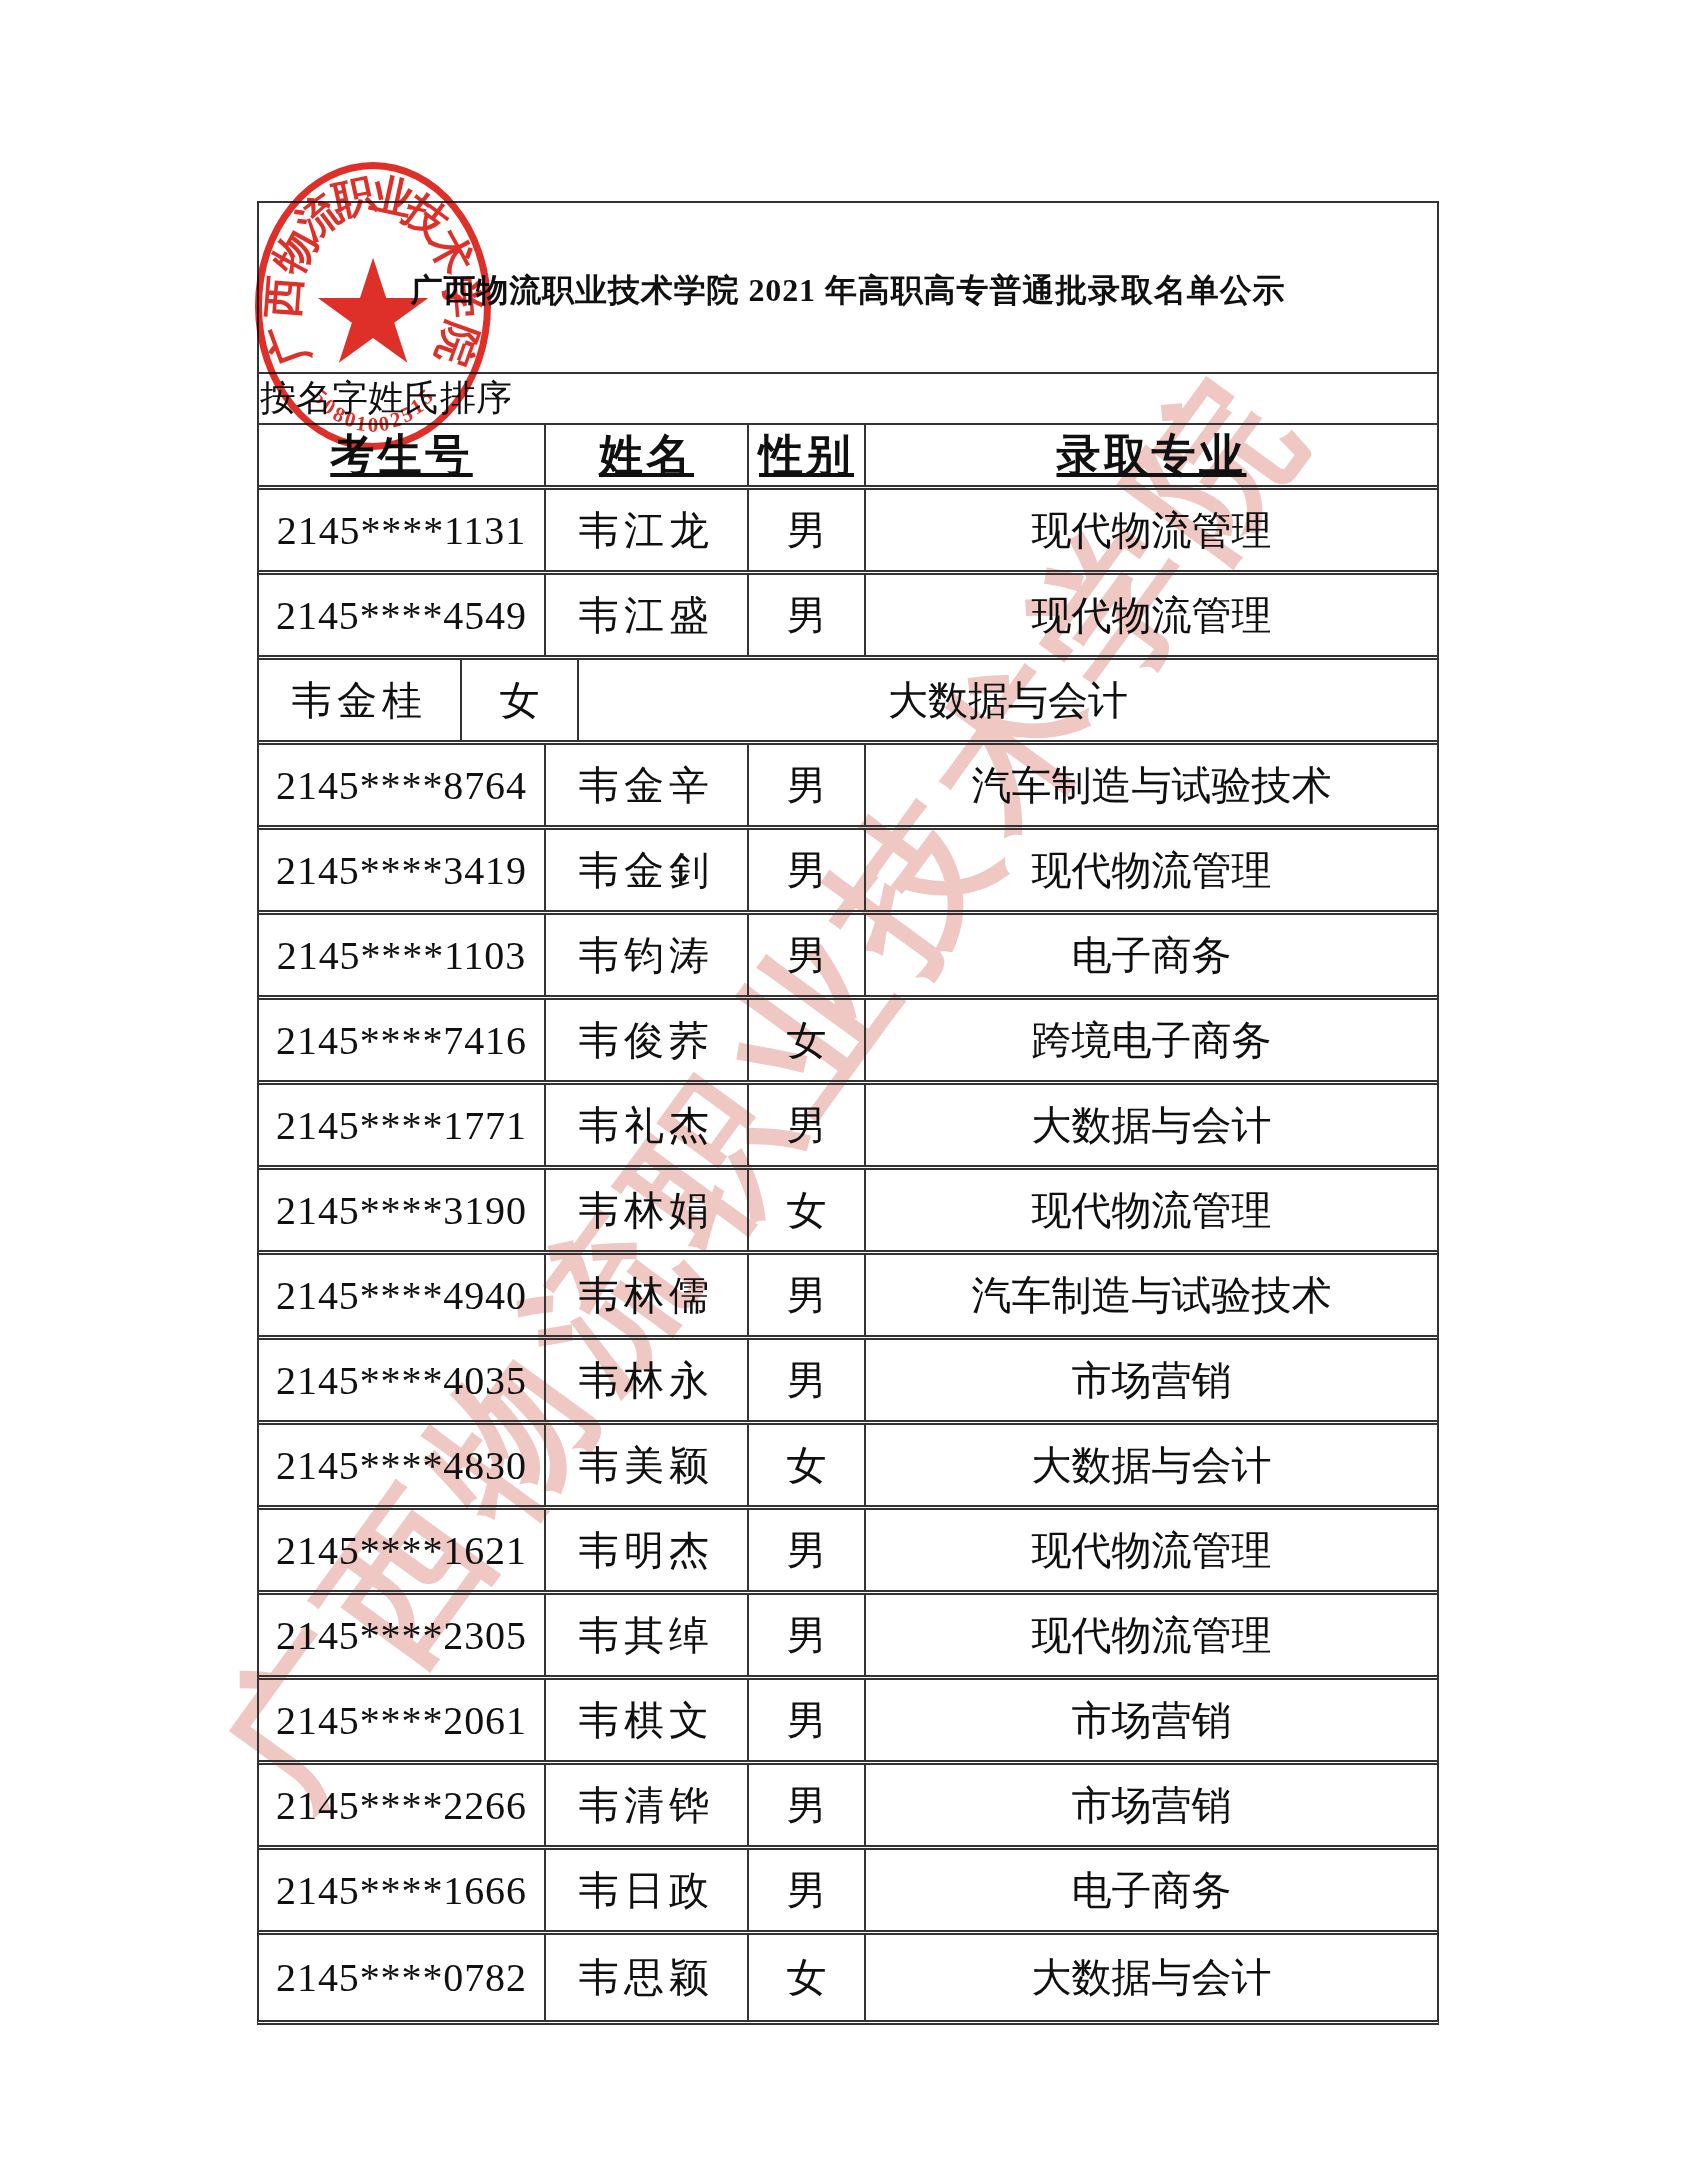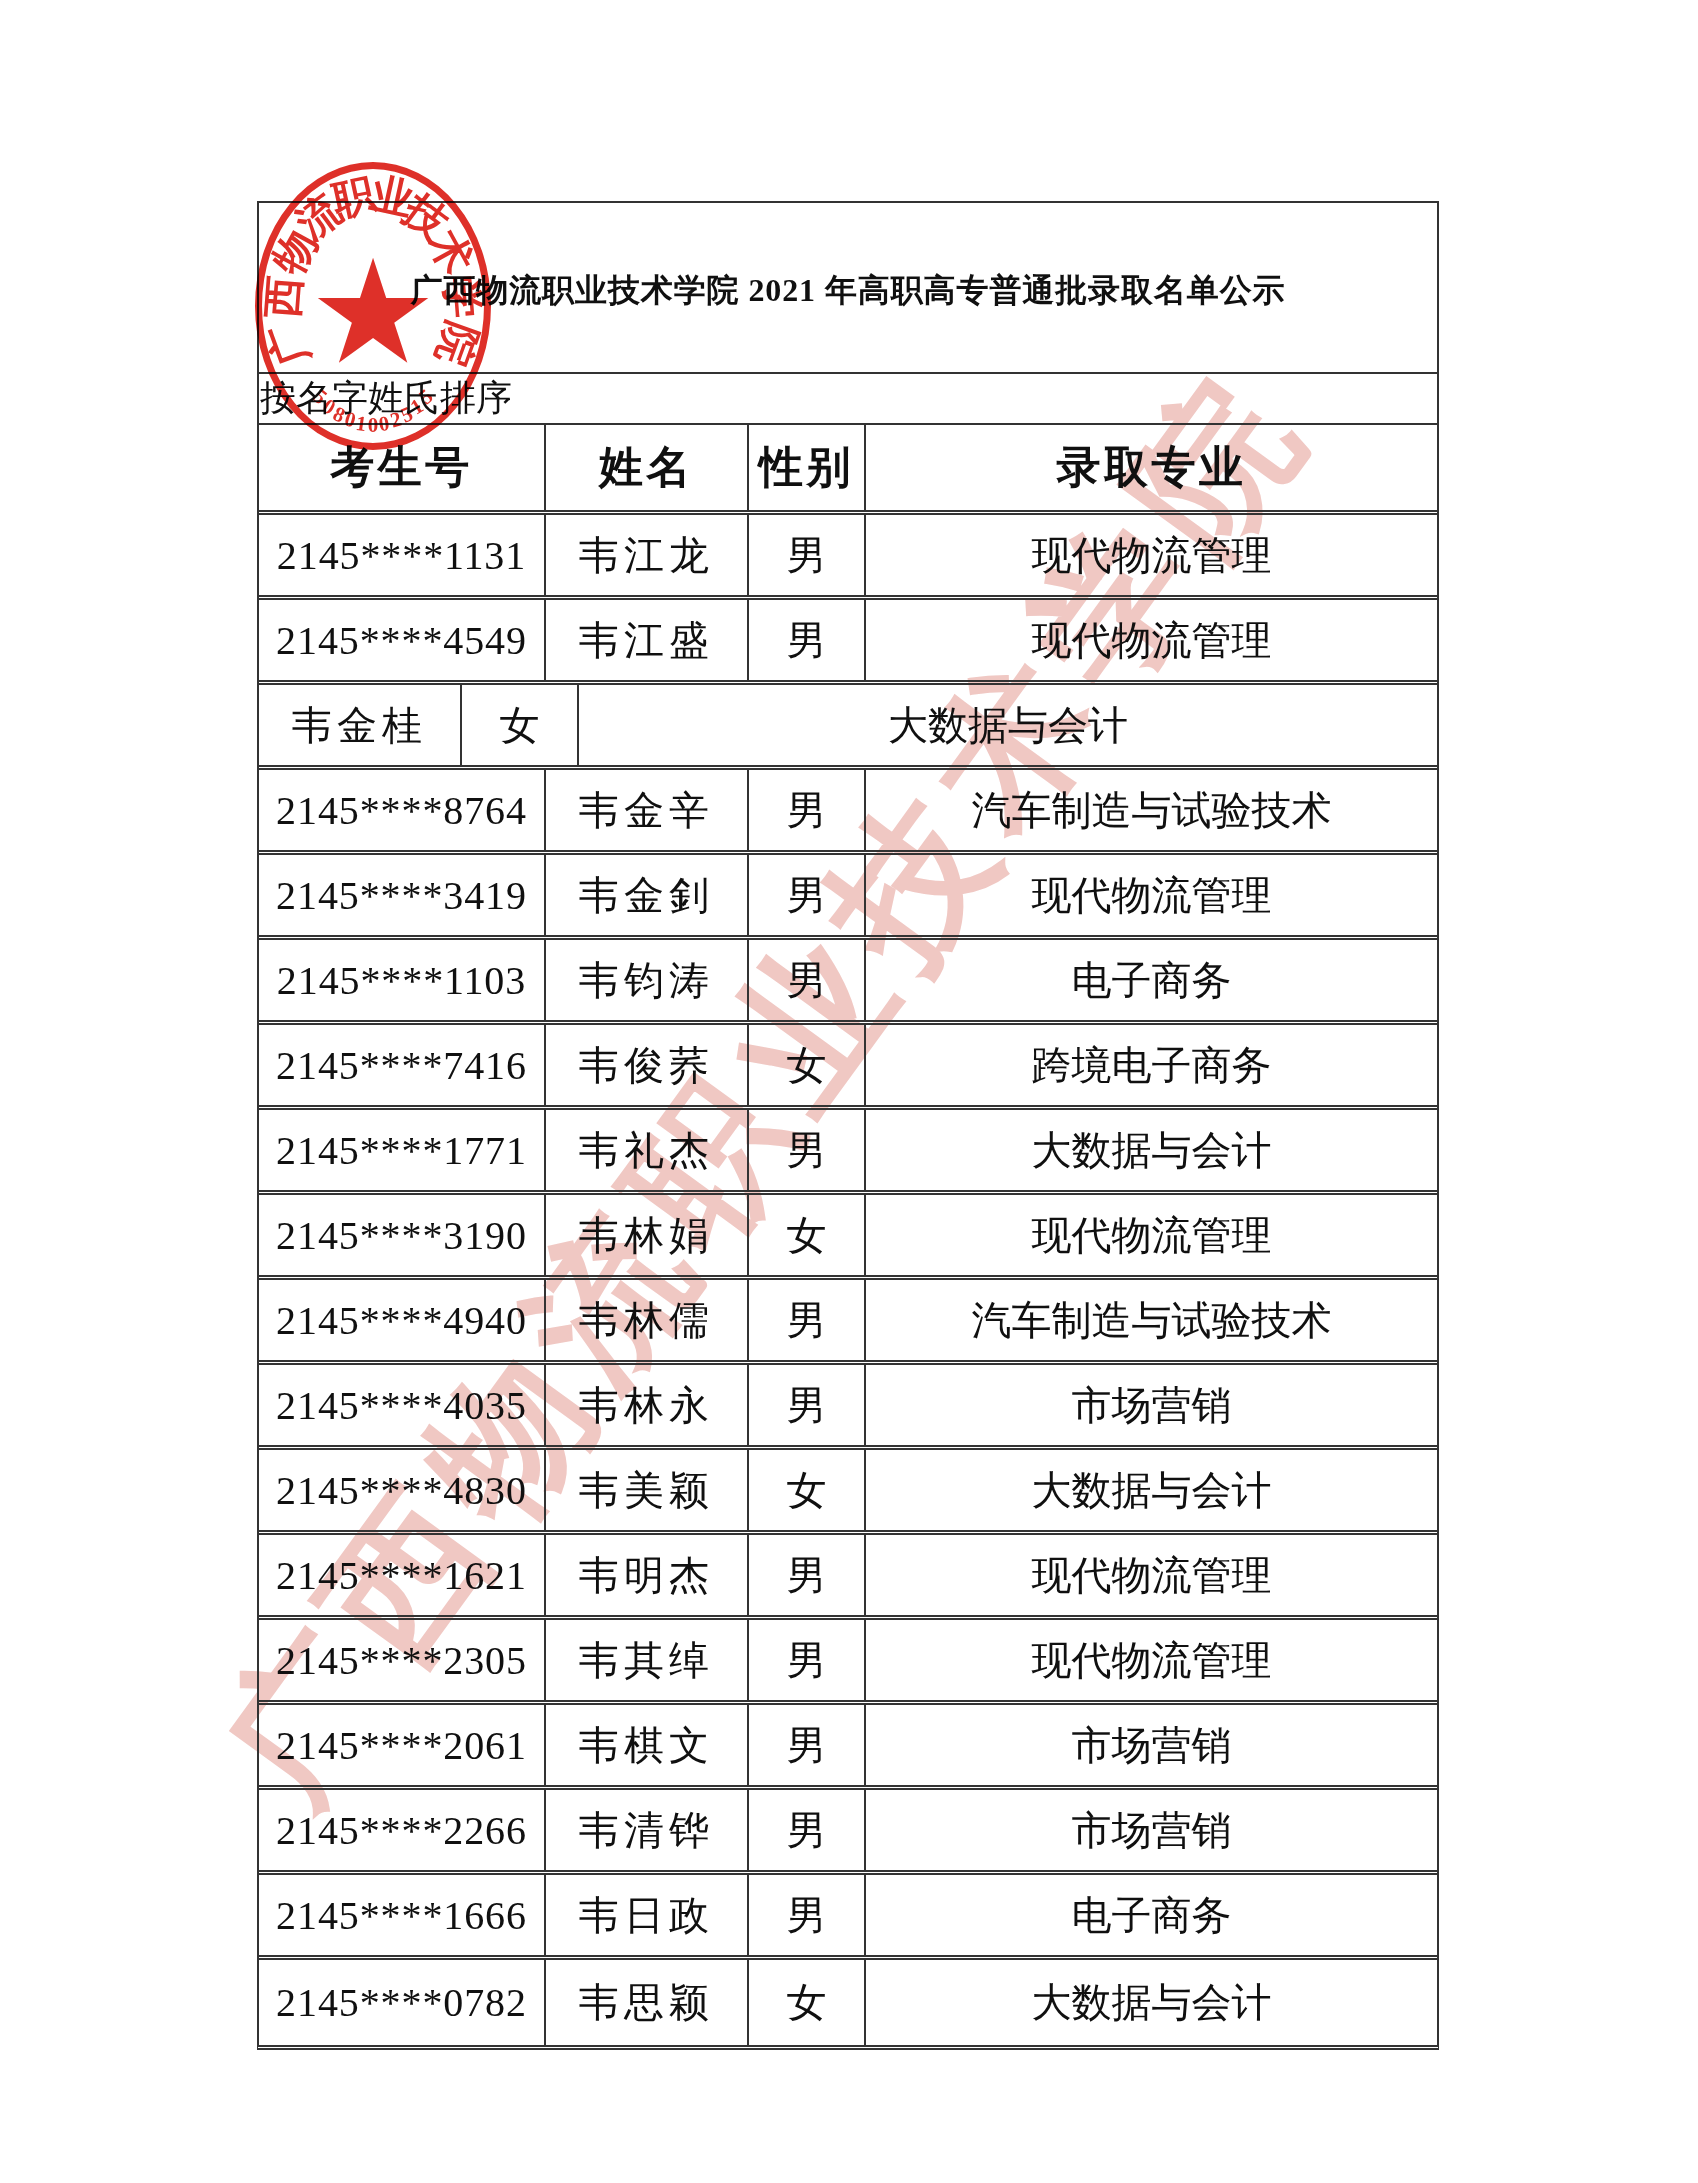--- a/index.html
+++ b/index.html
@@ -51,21 +51,21 @@
     font-size:32px;font-weight:bold;letter-spacing:0.9px;
     padding-top:6.1px;
   }
   .sort-row{height:51px;border-bottom:2.2px solid #333;}
   .sort-cell{
     width:100%;
     font-size:36px;
     justify-content:flex-start;
     padding-left:1px;
   }
-  .header-row{height:90px;border-bottom:5.2px double #333;}
+  .header-row{height:65px;border-bottom:5.2px double #333;text-decoration:underline;}
   .th{font-size:44px;font-weight:bold;letter-spacing:3.5px;}
   .data-row{height:85px;border-bottom:5.2px double #333;}
   .data-row:last-child{border-bottom:none;}
   .td{font-size:40px;}
   .td-name{letter-spacing:5.2px;}
   .td-num{letter-spacing:0.9px;}
   
   .seal{
     position:absolute;
     left:255px;top:162px;width:236px;height:288px;

